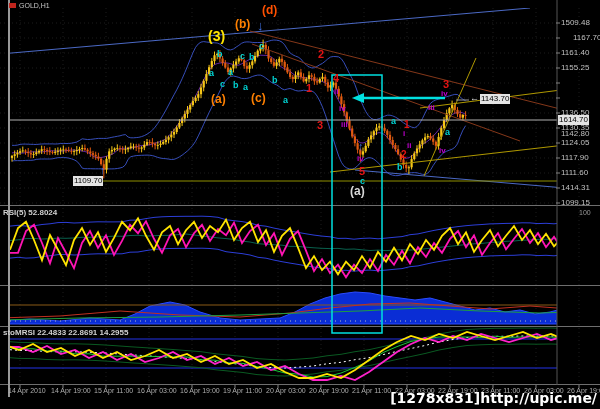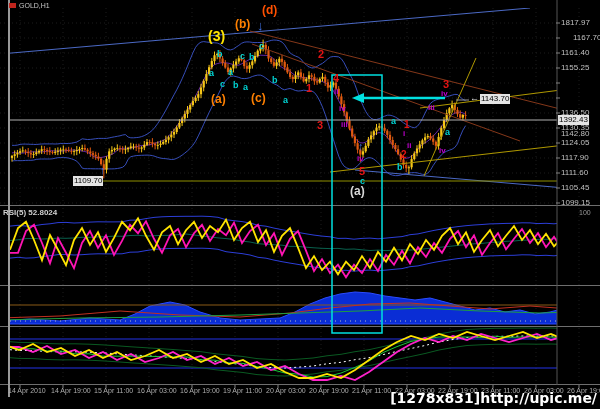--- a/index.html
+++ b/index.html
@@ -484,32 +484,32 @@
         <line x1="493" y1="385" x2="493" y2="388" stroke="#808080" stroke-width="1"></line>
         <line x1="536" y1="385" x2="536" y2="388" stroke="#808080" stroke-width="1"></line>
         <line x1="579" y1="385" x2="579" y2="388" stroke="#808080" stroke-width="1"></line>
         <rect x="8" y="0" width="2" height="397" fill="#9a9a9a"></rect>
         <rect x="332" y="75" width="50" height="258" fill="none" stroke="#00e0e0" stroke-width="1.5"></rect>
       </g>
     </svg>
   <div id="marker"></div>
   <div id="symbol">GOLD,H1</div>
   <div id="labels">
-      <div class="plabel" style="top: 18px;">1817.97</div>
+      <div class="plabel" style="top: 18px;">1509.48</div>
       <div class="plabel" style="top: 33px; margin-left: 12px;">1167.70</div>
       <div class="plabel" style="top: 48px;">1161.40</div>
       <div class="plabel" style="top: 63px;">1155.25</div>
       <div class="plabel" style="top: 78px; margin-top: 36px;">1148.95</div>
       <div class="plabel" style="top: 93px; margin-top: 36px;">1142.80</div>
       <div class="plabel" style="top: 108px; text-align: right;">1136.50</div>
       <div class="plabel" style="top: 123px;">1130.35</div>
       <div class="plabel" style="top: 138px;">1124.05</div>
       <div class="plabel" style="top: 153px;">1117.90</div>
       <div class="plabel" style="top: 168px;">1111.60</div>
-      <div class="plabel" style="top: 183px;">1105.45</div>
+      <div class="plabel" style="top: 183px;">1414.31</div>
       <div class="plabel" style="top: 198px;">1099.15</div>
       <div class="tlabel" style="left: 8px;">14 Apr 2010</div>
       <div class="tlabel" style="left: 51px;">14 Apr 19:00</div>
       <div class="tlabel" style="left: 94px;">15 Apr 11:00</div>
       <div class="tlabel" style="left: 137px;">16 Apr 03:00</div>
       <div class="tlabel" style="left: 180px;">16 Apr 19:00</div>
       <div class="tlabel" style="left: 223px;">19 Apr 11:00</div>
       <div class="tlabel" style="left: 266px;">20 Apr 03:00</div>
       <div class="tlabel" style="left: 309px;">20 Apr 19:00</div>
       <div class="tlabel" style="left: 352px;">21 Apr 11:00</div>
@@ -554,19 +554,20 @@
       <div class="ann" style="left: 401px; top: 150px; font-size: 10px; color: rgb(228, 20, 20);">2</div>
       <div class="ann" style="left: 397px; top: 163px; font-size: 9px; color: rgb(0, 210, 210);">b</div>
       <div class="ann" style="left: 428px; top: 104px; font-size: 8px; color: rgb(192, 0, 208);">iii</div>
       <div class="ann" style="left: 439px; top: 147px; font-size: 8px; color: rgb(192, 0, 208);">iv</div>
       <div class="ann" style="left: 445px; top: 128px; font-size: 9px; color: rgb(0, 210, 210);">a</div>
       <div class="ann" style="left: 443px; top: 79px; font-size: 11px; color: rgb(228, 20, 20);">3</div>
       <div class="ann" style="left: 441px; top: 90px; font-size: 8px; color: rgb(192, 0, 208);">iv</div>
       <div class="ann" style="left: 100px; top: 165px; font-size: 11px; color: rgb(63, 111, 224);">↑</div>
     </div>
   <div class="panel-title" id="rsi-title">RSI(5) 52.8024</div>
+  <div class="panel-title" id="stoch-title">stoMRSI 22.4833 22.8691 14.2955</div>
   <div id="rsi-level">100</div>
   <div class="tag" id="tag-support">1109.70</div>
   <div id="alert-arrow">←</div>
   <div class="tag" id="tag-alert">1143.70</div>
-  <div class="tag" id="tag-current">1392.43</div>
+  <div class="tag" id="tag-current">1614.70</div>
   <div id="watermark">[1278x831]http://upic.me/</div>
 </div>
 
 </body></html>

